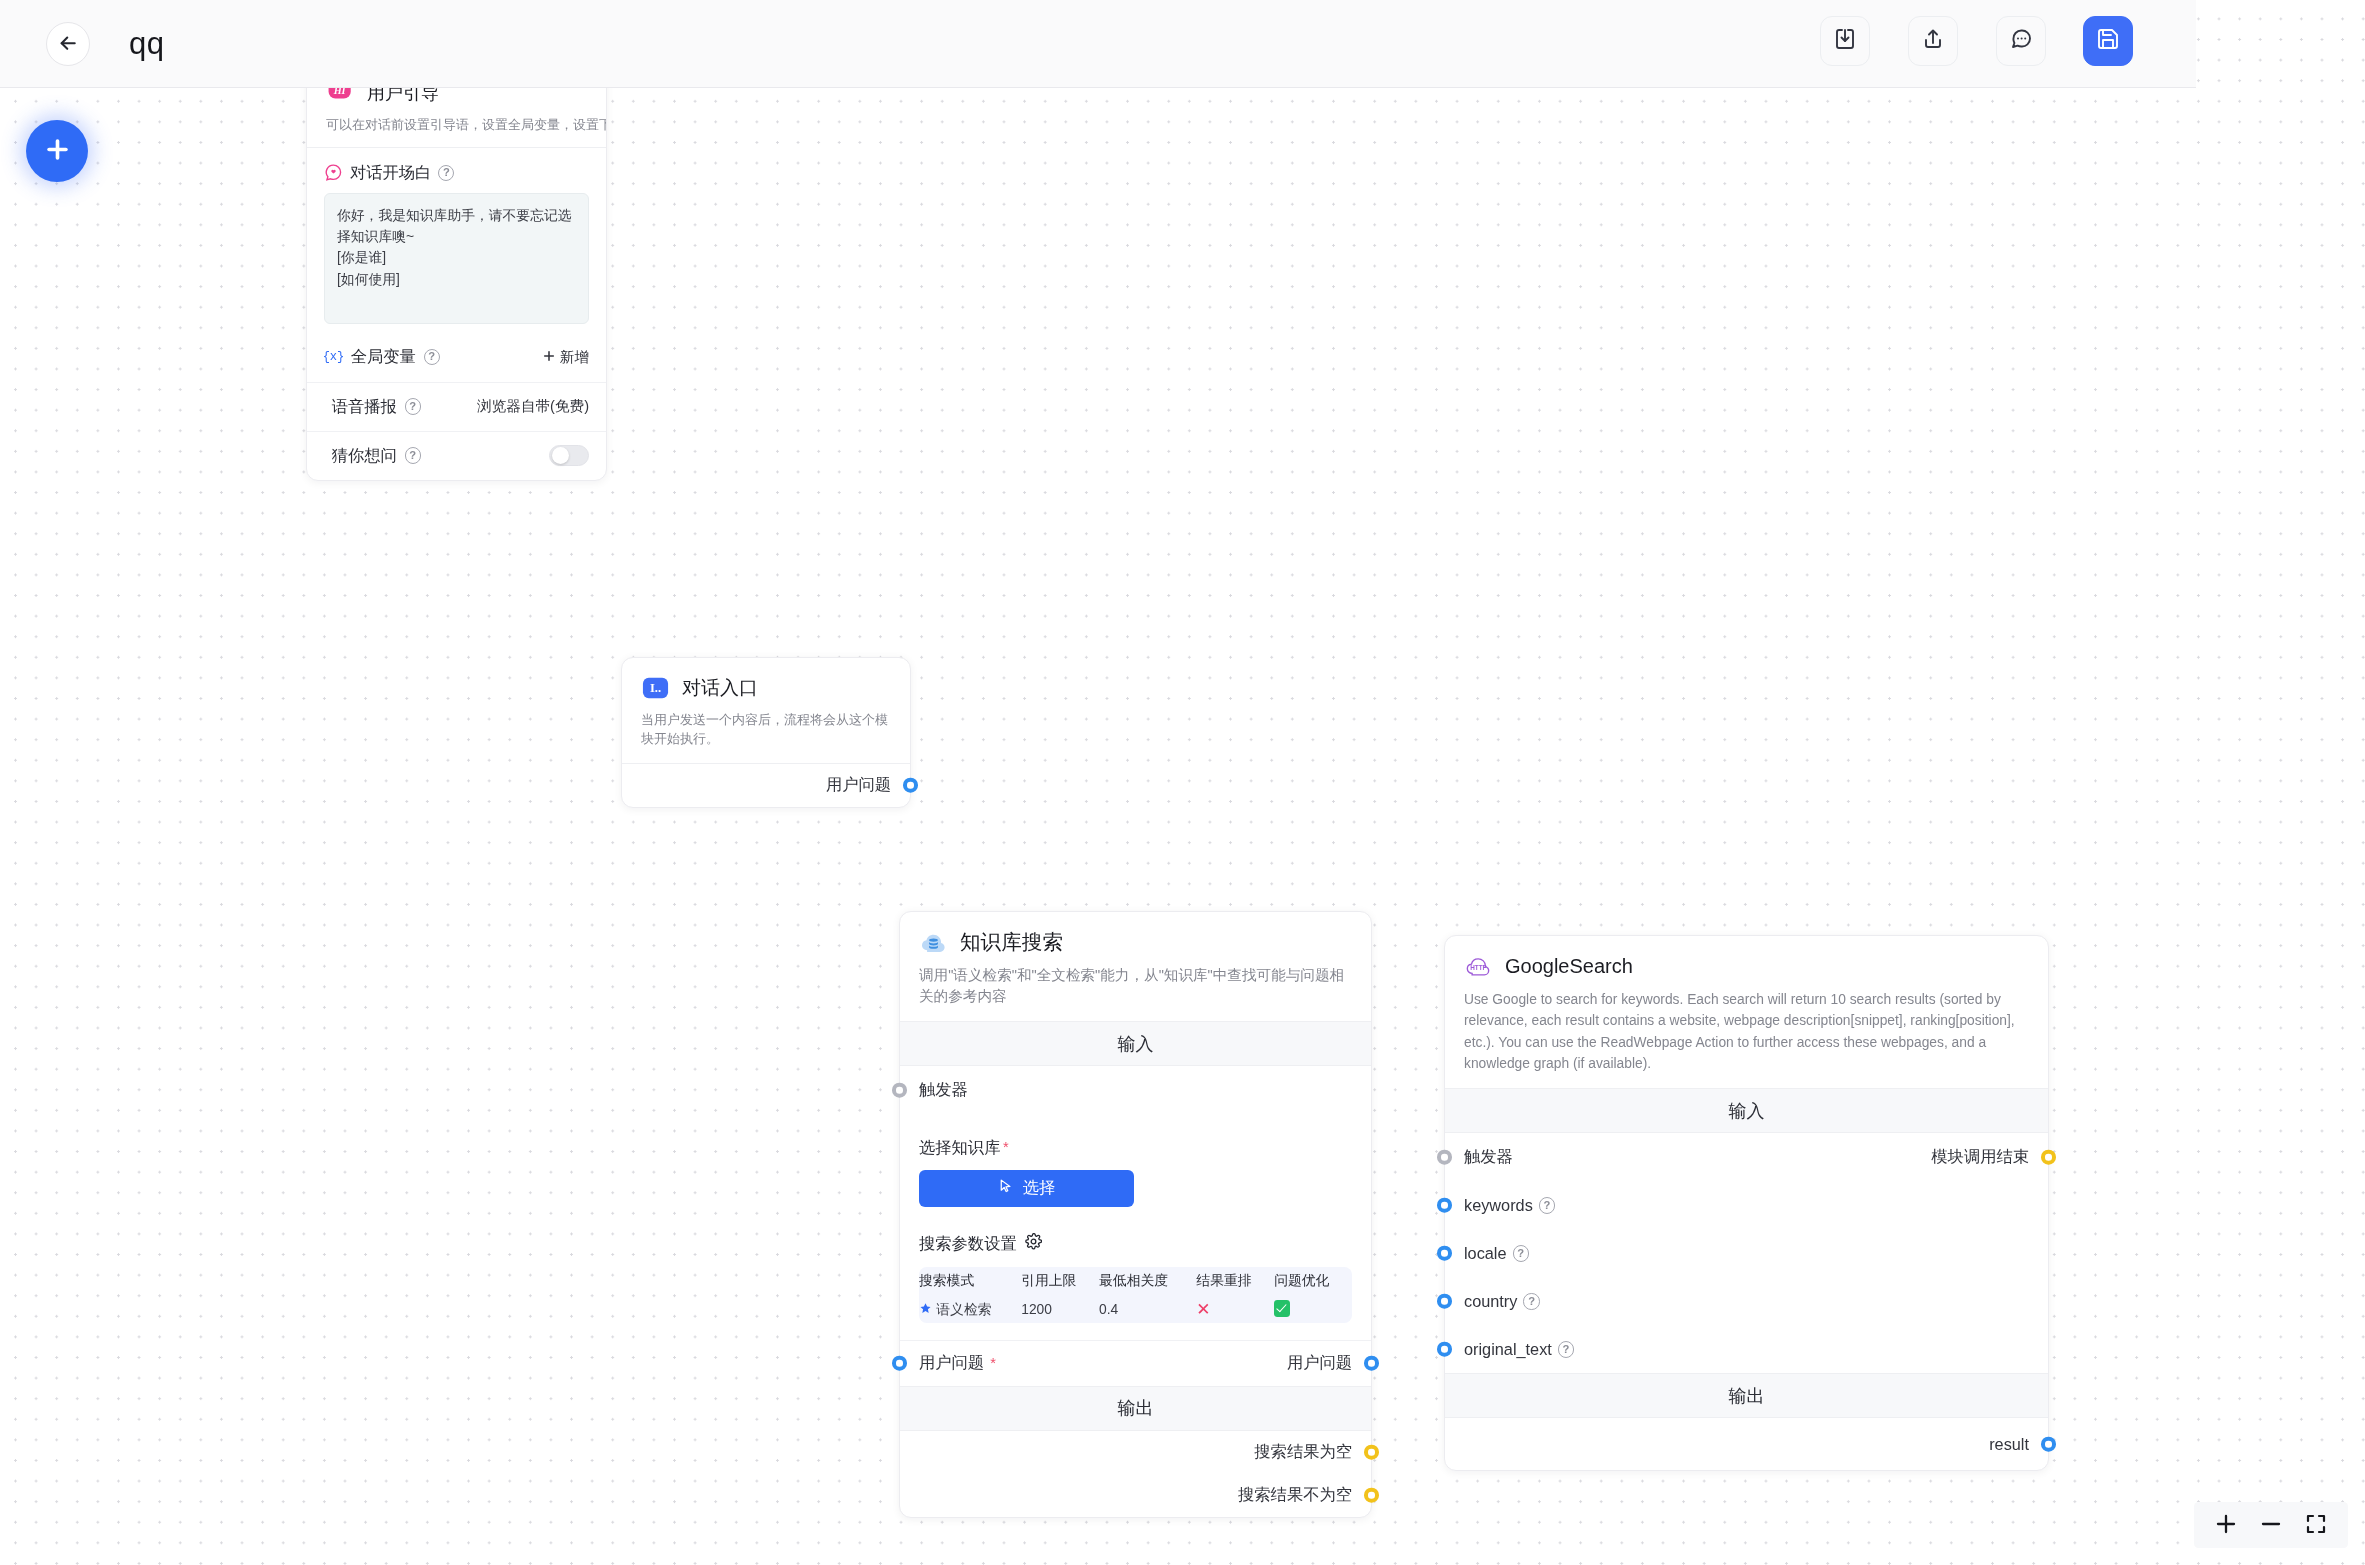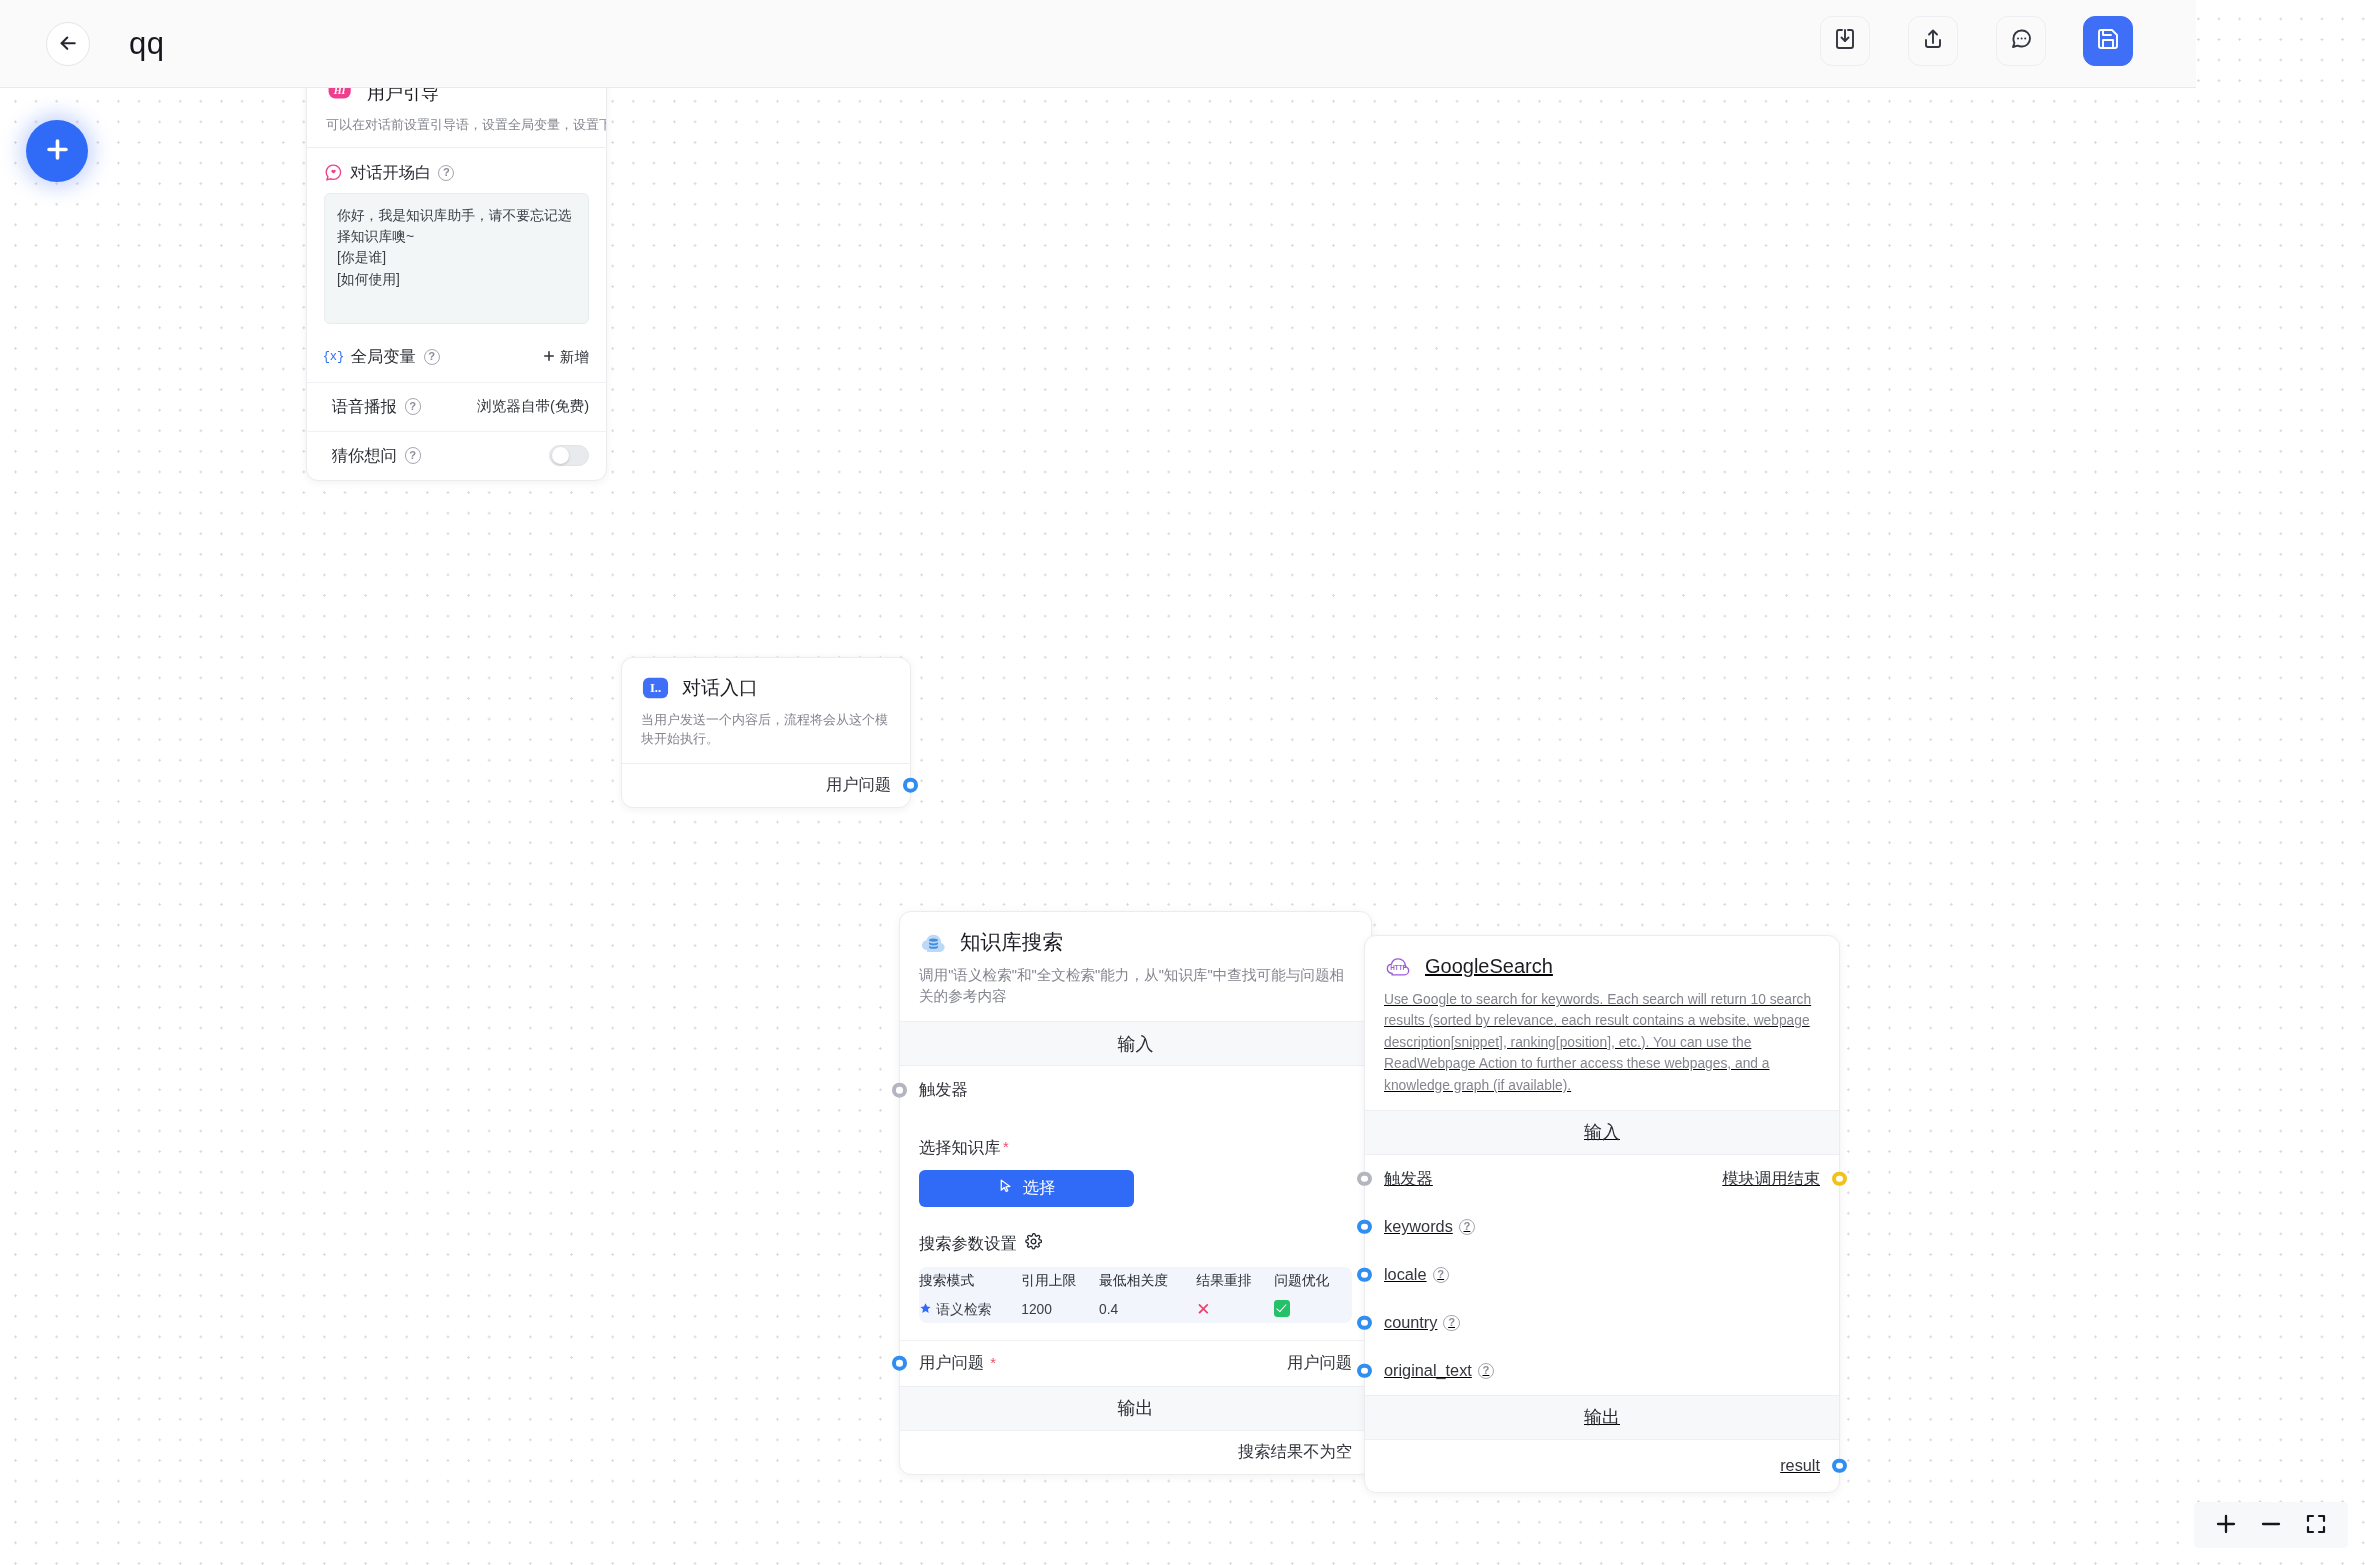--- a/index.html
+++ b/index.html
@@ -216,21 +216,21 @@
     position: relative;
   }
   .checkbox-on::after {
     content: ""; position: absolute; left: 5.2px; top: 2.1px;
     width: 4.3px; height: 8.6px;
     border: solid #ffffff; border-width: 0 1.9px 1.9px 0;
     transform: rotate(42deg);
   }
 
   
-  #node-gs { left: 1364px; top: 935px; width: 476px; text-decoration: underline; }
+  #node-gs { left: 1444px; top: 935px; width: 605px; }
   #node-gs .node-title { font-size: 20px; color: #1b1c22; }
   #node-gs .node-desc { font-size: 13.8px; line-height: 1.55; }
 
   
   #zoom-ctl {
     position: absolute; right: 17px; bottom: 17px;
     height: 46px;
     background: #f7f8fa;
     border-radius: 4.3px;
     display: flex; align-items: center; gap: 19px;
@@ -505,20 +505,24 @@
     </span>
     <span class="port-label">
       <span>用户问题</span>
     </span>
     <span class="dot r blue"></span>
   </div>
 
   <div class="section-bar">输出</div>
 
   <div class="port-row right">
+    <span>搜索结果为空</span>
+    <span class="dot r gold"></span>
+  </div>
+  <div class="port-row right">
     <span>搜索结果不为空</span>
     <span class="dot r gold"></span>
   </div>
 </div>
 
 <div class="node" id="node-gs">
   <div class="node-head">
     <div class="node-title-row">
       <div class="node-icon">
         <svg viewBox="0 0 34 34">

